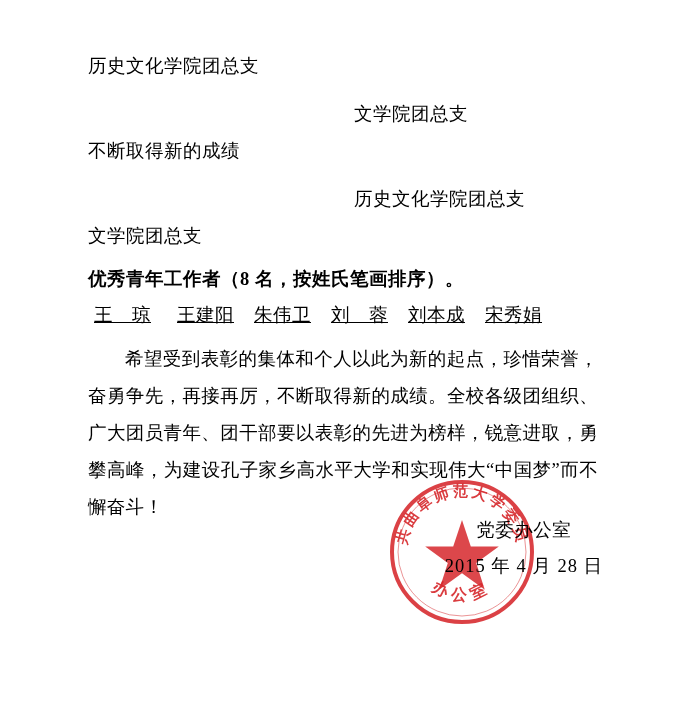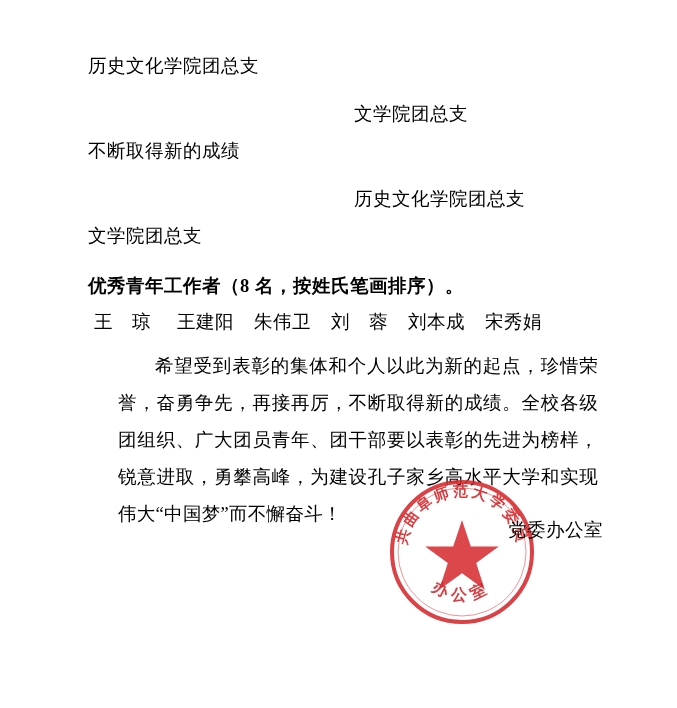--- a/index.html
+++ b/index.html
@@ -39,42 +39,42 @@
     flex: 0 0 266px;
   }
   .org-col-right {
     flex: 1 1 auto;
     margin-top: 48px;
   }
   .section-title {
     font-size: 18.5px;
     line-height: 36px;
     font-weight: bold;
-    margin-top: 13px;
+    margin-top: 6px;
     letter-spacing: 0.5px;
   }
   .names-line {
     font-size: 18.5px;
     line-height: 36px;
     letter-spacing: 0.5px;
     padding-left: 6px;
   }
   .names-line .nm {
     display: inline-block;
+    text-decoration: underline;
   }
   .names-line .gap-sm { display: inline-block; width: 20px; }
   .names-line .gap-md { display: inline-block; width: 26px; }
   .para {
     font-size: 18.5px;
     line-height: 37px;
     text-indent: 37px;
     margin-top: 8px;
     text-align: justify;
     letter-spacing: 0.3px;
-    margin-left: 30px;
   }
   .signature {
     position: absolute;
     right: 78px;
     top: 512px;
     text-align: center;
     font-size: 18.5px;
     line-height: 36px;
     letter-spacing: 0.5px;
     margin-left: 24px;
@@ -156,15 +156,16 @@
         <textPath href="#sealArcTop" startOffset="50%" text-anchor="middle" letter-spacing="3">中共曲阜师范大学委员会</textPath>
       </text>
       <text class="seal-text-inner" opacity="0.9">
         <textPath href="#sealArcBottom" startOffset="50%" text-anchor="middle" letter-spacing="6">办公室</textPath>
       </text>
     </svg>
   </div>
 
   <div class="signature">
     <div>党委办公室</div>
+    <div class="sig-date">2015 年 4 月 28 日</div>
   </div>
 
 </div>
 
 </body></html>

